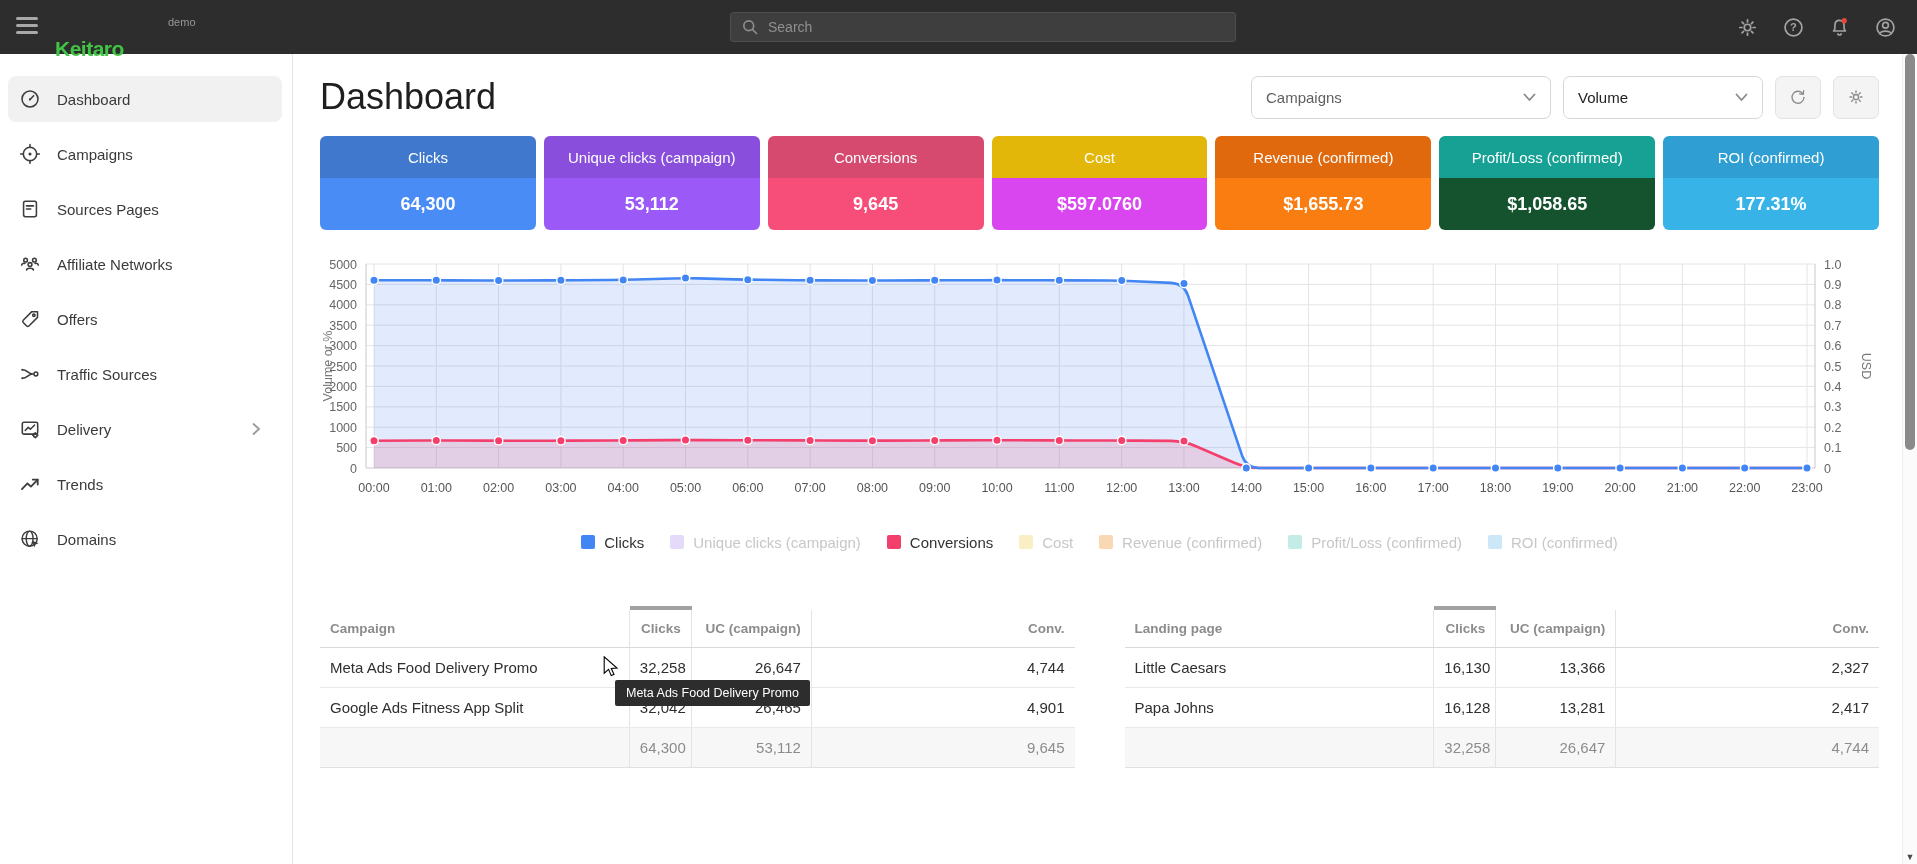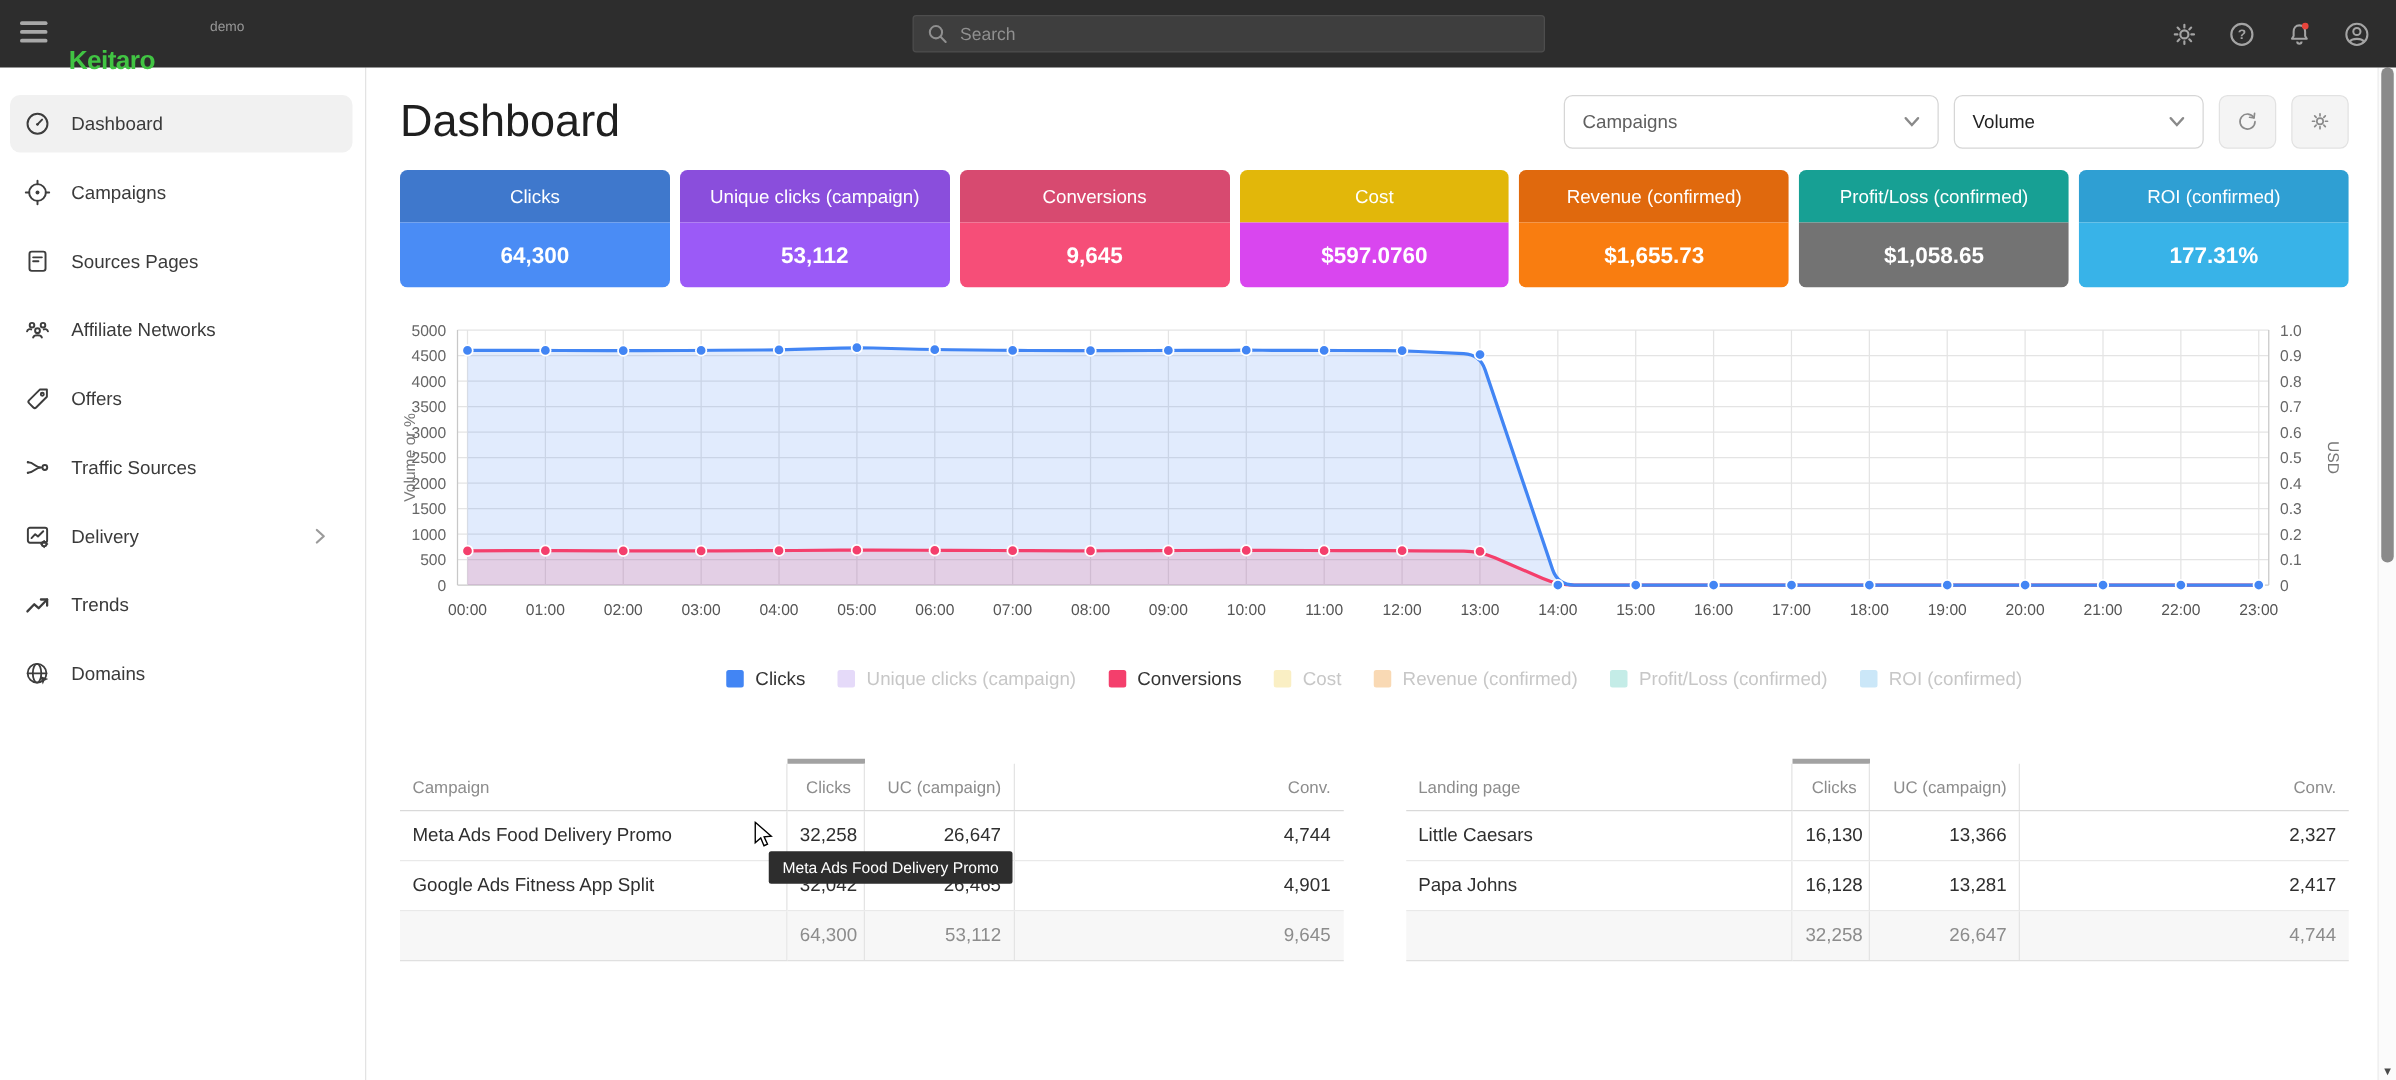--- a/index.html
+++ b/index.html
@@ -50,21 +50,21 @@
   
   .chart-wrap { margin-top:28px; }
   .legend { display:flex; justify-content:center; align-items:center; gap:26px; margin-top:26px; height:20px; }
   .lg-item { display:flex; align-items:center; gap:9px; font-size:15px; cursor:pointer; }
   .lg-swatch { width:14px; height:14px; border-radius:2px; flex:none; }
 
   
   .tables-row { display:flex; gap:50px; margin-top:54px; position:relative; }
   .dtable { flex:1; }
   table { width:100%; border-collapse:collapse; table-layout:fixed; }
-  th { font-weight:normal; font-size:13.5px; color:#8c8c8c; text-align:left; padding:11px 10px;
+  th { font-weight:bold; font-size:13.5px; color:#8c8c8c; text-align:left; padding:11px 10px;
     border-bottom:1px solid #d9d9d9; border-top:4px solid transparent; white-space:nowrap; overflow:hidden; }
   th.num, td.num { text-align:right; border-left:1px solid #e4e4e4; }
   th.sorted { border-top-color:#a2a2a2; }
   td { font-size:15px; color:#2f2f2f; padding:11px 10px; border-bottom:1px solid #e9e9e9;
     white-space:nowrap; overflow:hidden; }
   tfoot td { background:#f7f7f7; color:#8c8c8c; border-bottom:1px solid #e0e0e0; }
 
   .tooltip { position:absolute; left:295px; top:74px; background:#2d2d2d; color:#fff; font-size:12.5px;
     padding:6px 11px; border-radius:2px; white-space:nowrap; z-index:6; }
   .cursor { position:absolute; left:283px; top:50px; z-index:7; }
@@ -282,21 +282,21 @@
       <div class="mcard">
         <div class="mcard-h" style="background:#E2B70A">Cost</div>
         <div class="mcard-b" style="background:#d946ef">$597.0760</div>
       </div>
       <div class="mcard">
         <div class="mcard-h" style="background:#E0690D">Revenue (confirmed)</div>
         <div class="mcard-b" style="background:#F97D10">$1,655.73</div>
       </div>
       <div class="mcard">
         <div class="mcard-h" style="background:#17A094">Profit/Loss (confirmed)</div>
-        <div class="mcard-b" style="background:#737373">$1,058.65</div>
+        <div class="mcard-b" style="background:#14532d">$1,058.65</div>
       </div>
       <div class="mcard">
         <div class="mcard-h" style="background:#2F9FD3">ROI (confirmed)</div>
         <div class="mcard-b" style="background:#38B3E8">177.31%</div>
       </div>
     </div>
 
   <div class="chart-wrap"><svg width="1559" height="244" viewBox="0 0 1559 244" font-family="Liberation Sans, sans-serif">
         <line x1="46" y1="210" x2="1495" y2="210" stroke="#c8c8c8"></line>
         <text x="37" y="214.5" text-anchor="end" font-size="12.5" fill="#666">0</text>

